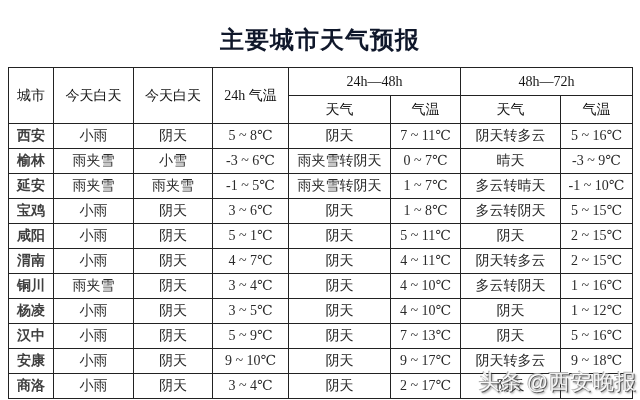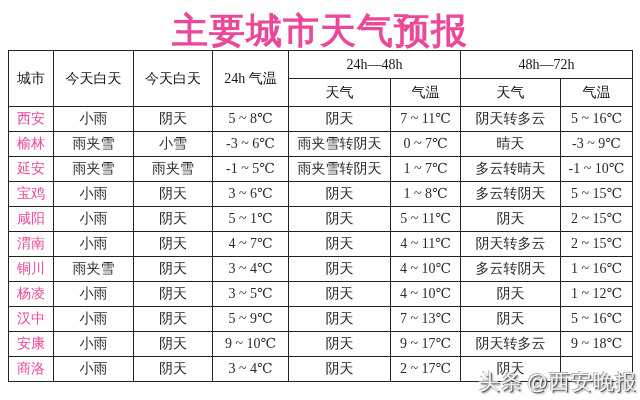--- a/index.html
+++ b/index.html
@@ -6,47 +6,47 @@
     margin: 0; padding: 0;
     width: 640px; height: 400px;
     background: #ffffff;
     font-family: "Liberation Serif", "DejaVu Serif", serif;
     color: #1c1c1c;
     overflow: hidden;
   }
   .page { position: relative; width: 640px; height: 400px; }
   .title {
     margin: 0;
-    padding-top: 7px;
+    padding-top: 24px;
     height: 40px;
     text-align: center;
-    font-size: 36px;
+    font-size: 24px;
     font-weight: 700;
     letter-spacing: 1px;
-    color: #ec4899;
+    color: #0f172a;
   }
   table.wx {
     border-collapse: collapse;
     table-layout: fixed;
     width: 624px;
     margin: 3px 0 0 8px;
   }
   .wx th, .wx td {
     border: 1.6px solid #222;
     text-align: center;
     vertical-align: middle;
     padding: 0;
     font-size: 14px;
     line-height: 1.1;
     overflow: hidden;
     white-space: nowrap;
   }
   .wx thead th { font-weight: 400; height: 27px; color: #151515; }
   .wx tbody td { height: 24px; color: #2a2a2a; }
-  .wx tbody td.city { font-weight: 400; color: #ec4899; border-radius: 10px; }
+  .wx tbody td.city { font-weight: 700; color: #404040; border-radius: 10px; }
   .watermark {
     position: absolute;
     right: 3px;
     bottom: 4px;
     font-family: "Liberation Sans", "DejaVu Sans", sans-serif;
     font-size: 21px;
     font-weight: 400;
     letter-spacing: 1px;
     color: rgba(252, 252, 252, 0.92);
     text-shadow:

